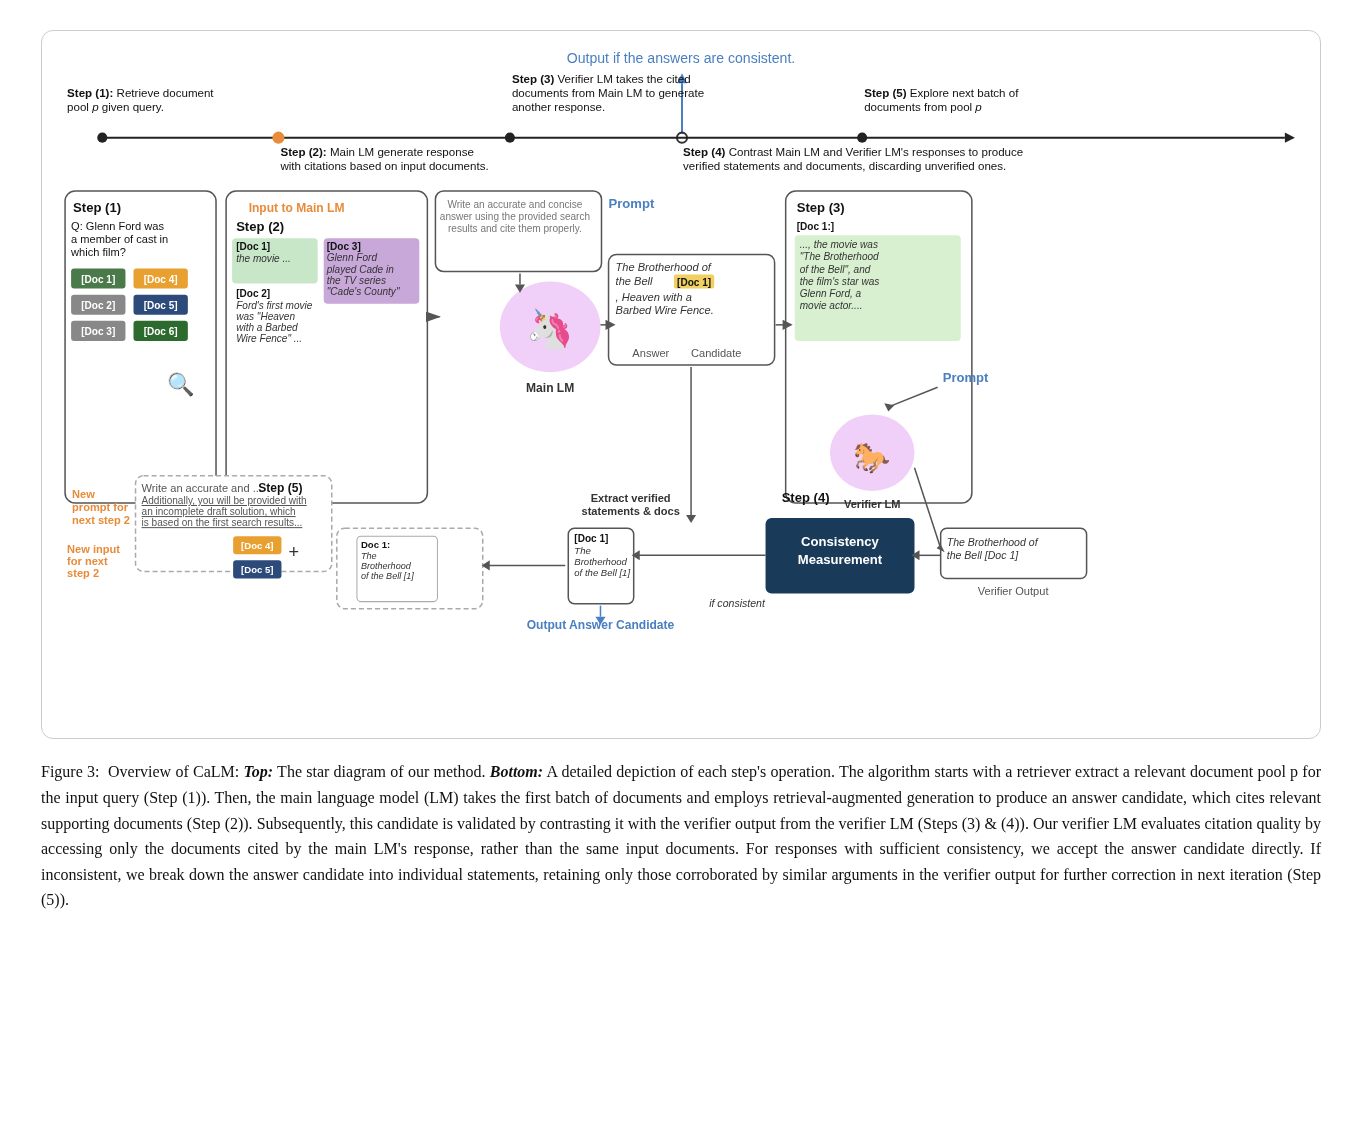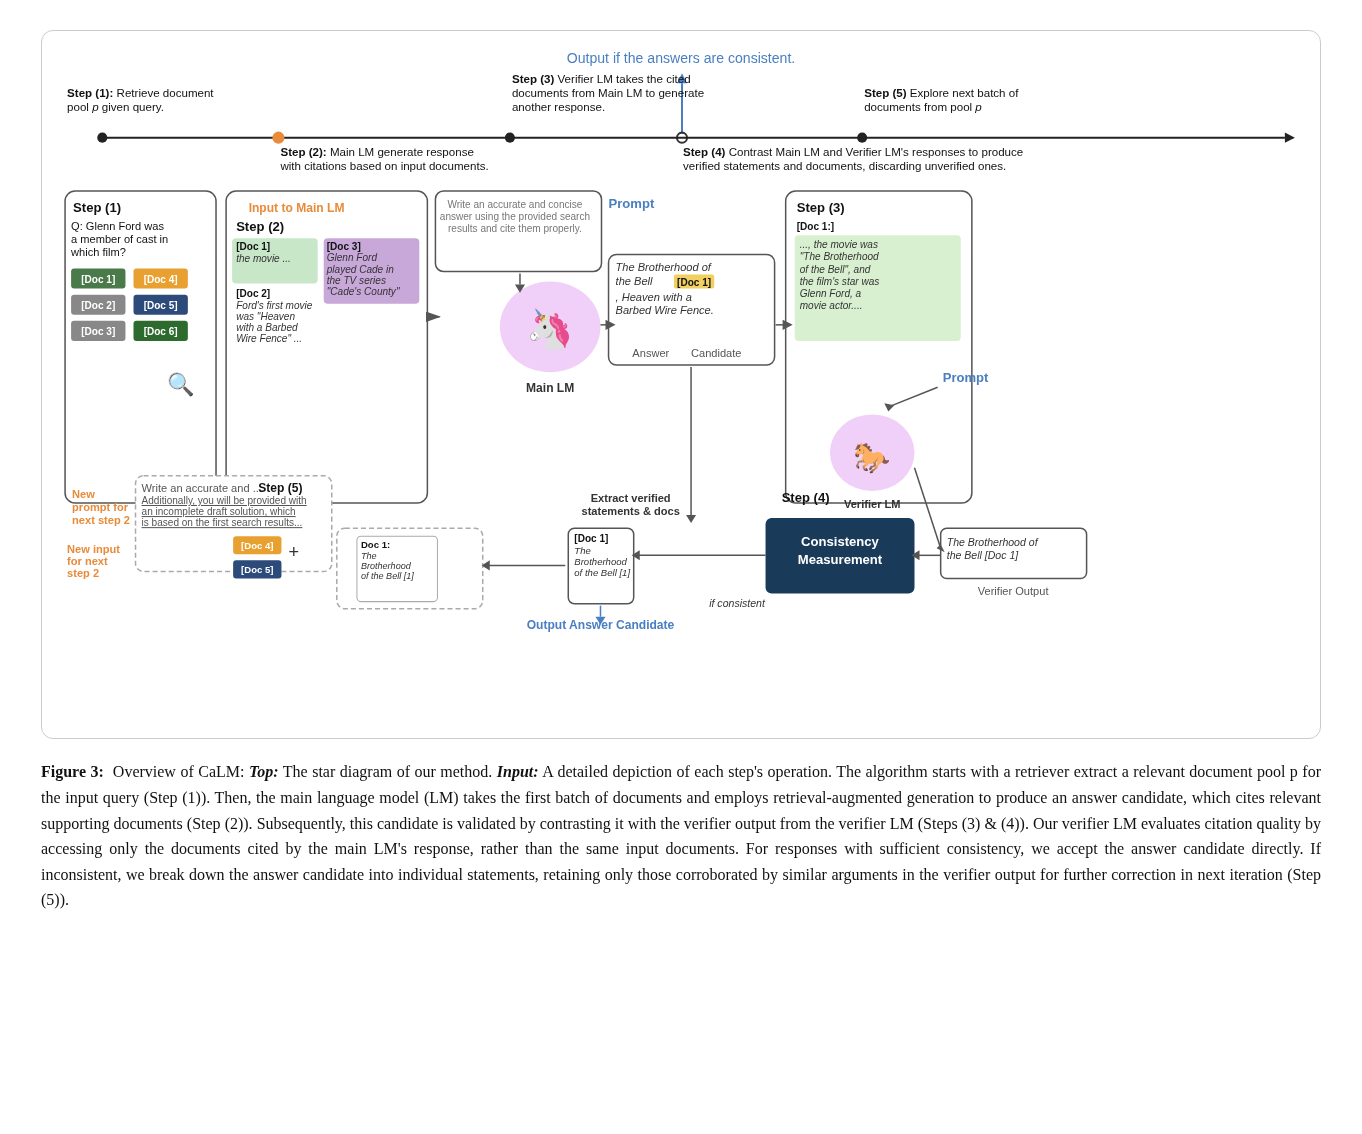--- a/index.html
+++ b/index.html
@@ -20,21 +20,21 @@
     
     .caption {
       font-family: 'Times New Roman', Times, serif;
       font-size: 16px;
       line-height: 1.6;
       color: #111;
       margin-top: 20px;
       text-align: justify;
     }
     .caption .fig-label {
-      font-weight: bold;
+      font-weight: normal;
     }
     .caption .bold-italic { font-weight: bold; font-style: italic; margin-top: 9px; }
 
     
     .diagram-wrapper {
       border: 1px solid #ccc;
       border-radius: 12px;
       padding: 4px 15px 15px 15px;
       background: #fff;
       position: relative;
@@ -283,17 +283,17 @@
       </defs>
 
     </svg>
 
   </div>
 
   <div class="caption">
     <span class="fig-label">Figure 3:</span>
     &nbsp;Overview of CaLM: <span class="bold-italic">Top:</span>
     <span>The star diagram of our method.</span>
-    <span class="bold-italic">Input:</span>
+    <span class="bold-italic">Bottom:</span>
     <span>A detailed depiction of each step's operation. The algorithm starts with a retriever extract a relevant document pool p for the input query (Step (1)). Then, the main language model (LM) takes the first batch of documents and employs retrieval-augmented generation to produce an answer candidate, which cites relevant supporting documents (Step (2)). Subsequently, this candidate is validated by contrasting it with the verifier output from the verifier LM (Steps (3) &amp; (4)). Our verifier LM evaluates citation quality by accessing only the documents cited by the main LM's response, rather than the same input documents. For responses with sufficient consistency, we accept the answer candidate directly. If inconsistent, we break down the answer candidate into individual statements, retaining only those corroborated by similar arguments in the verifier output for further correction in next iteration (Step (5)).</span>
   </div>
 
 </div>
 
 </body></html>

